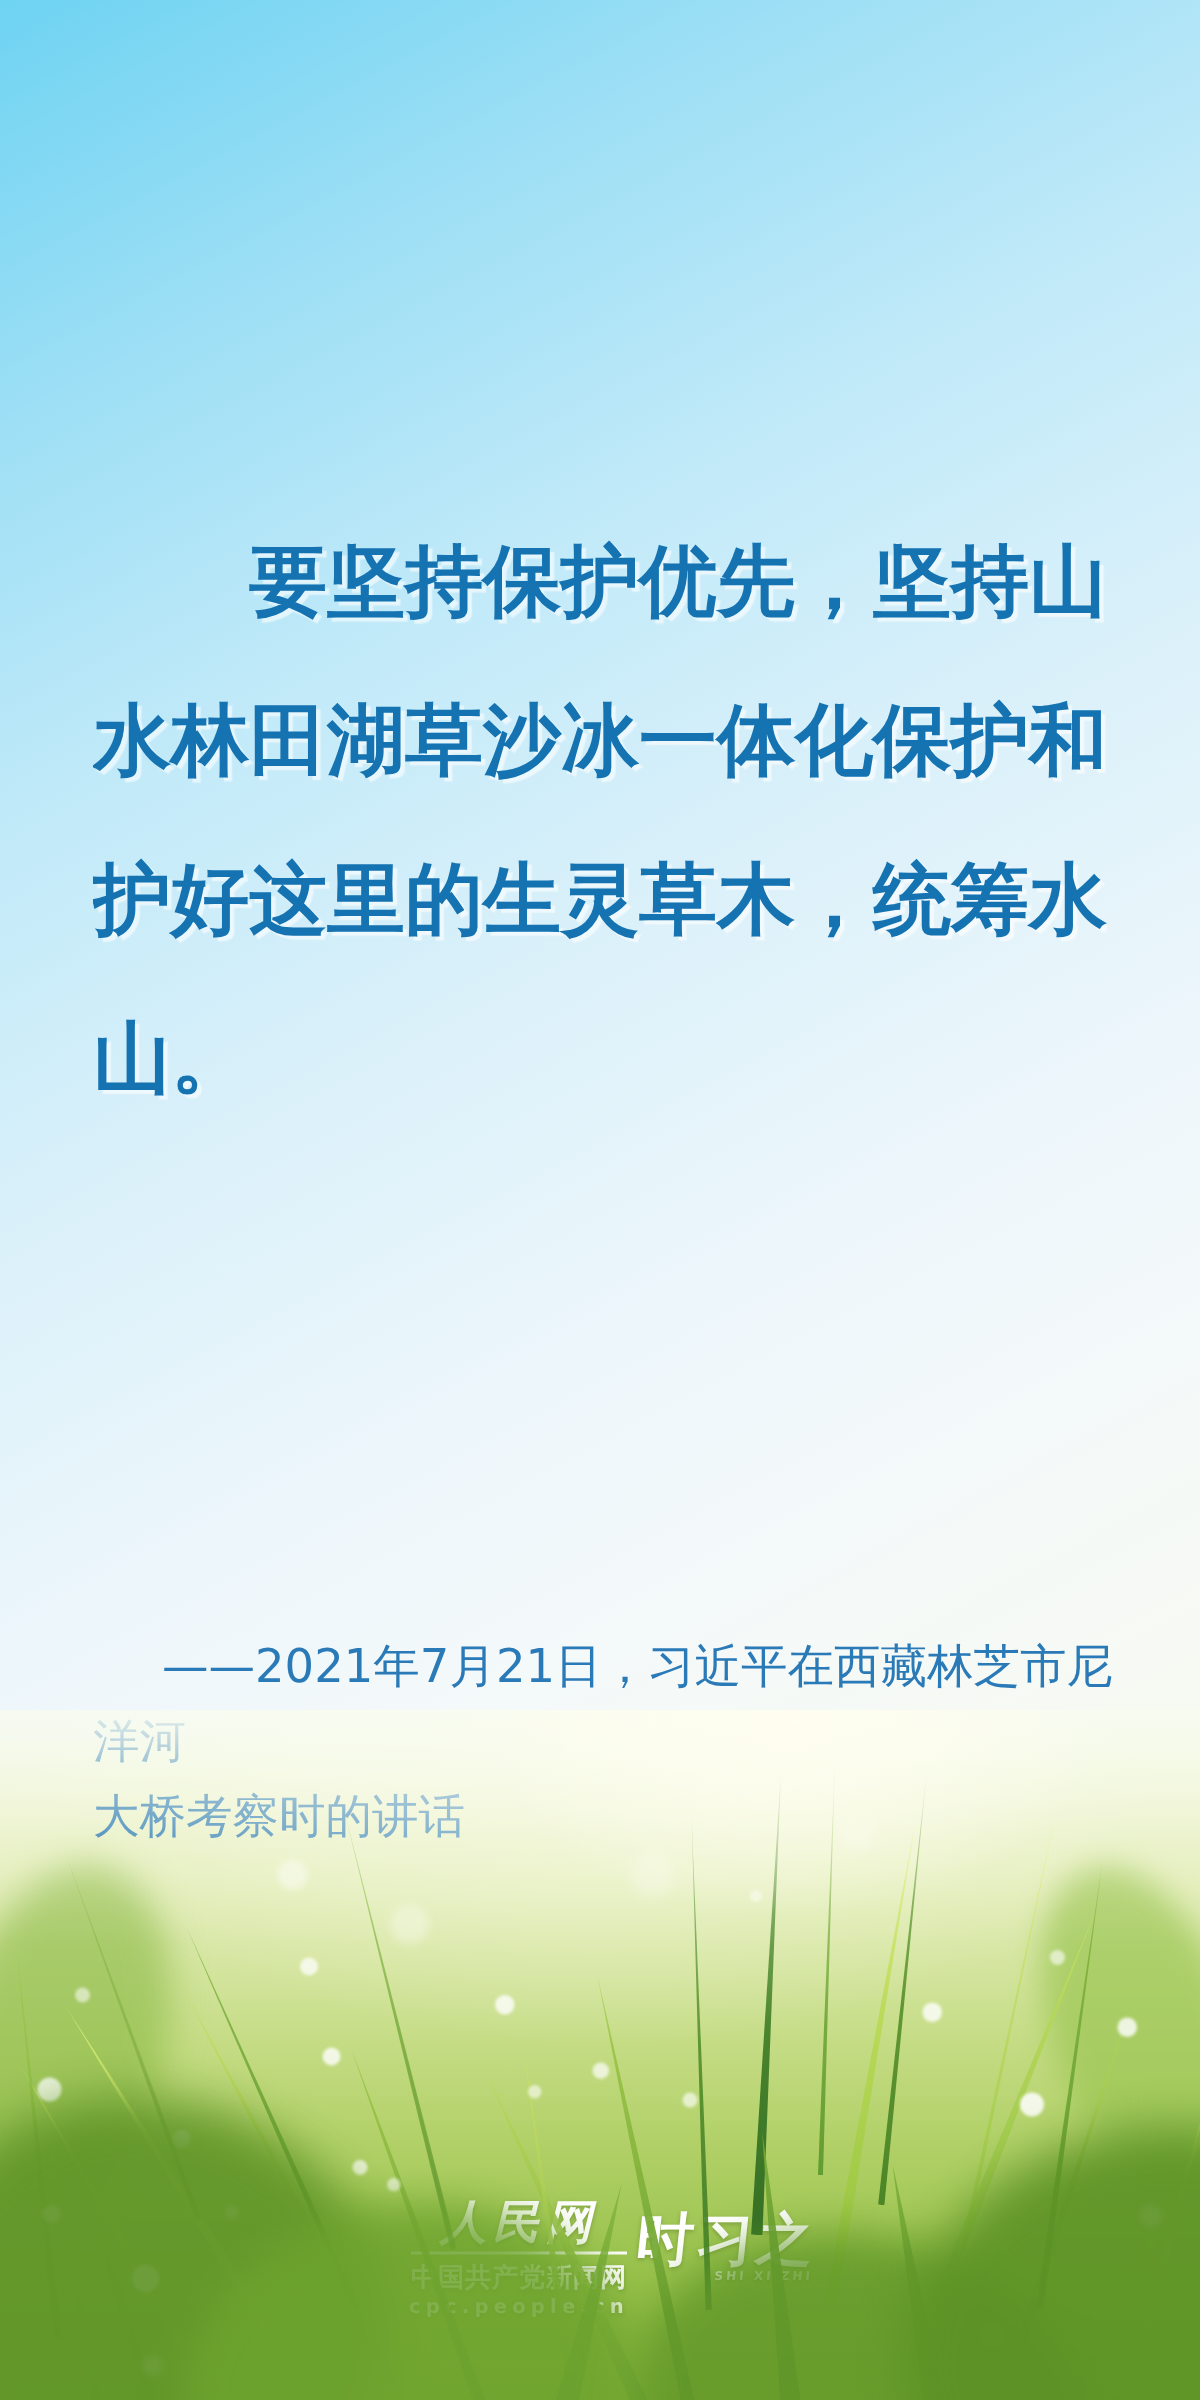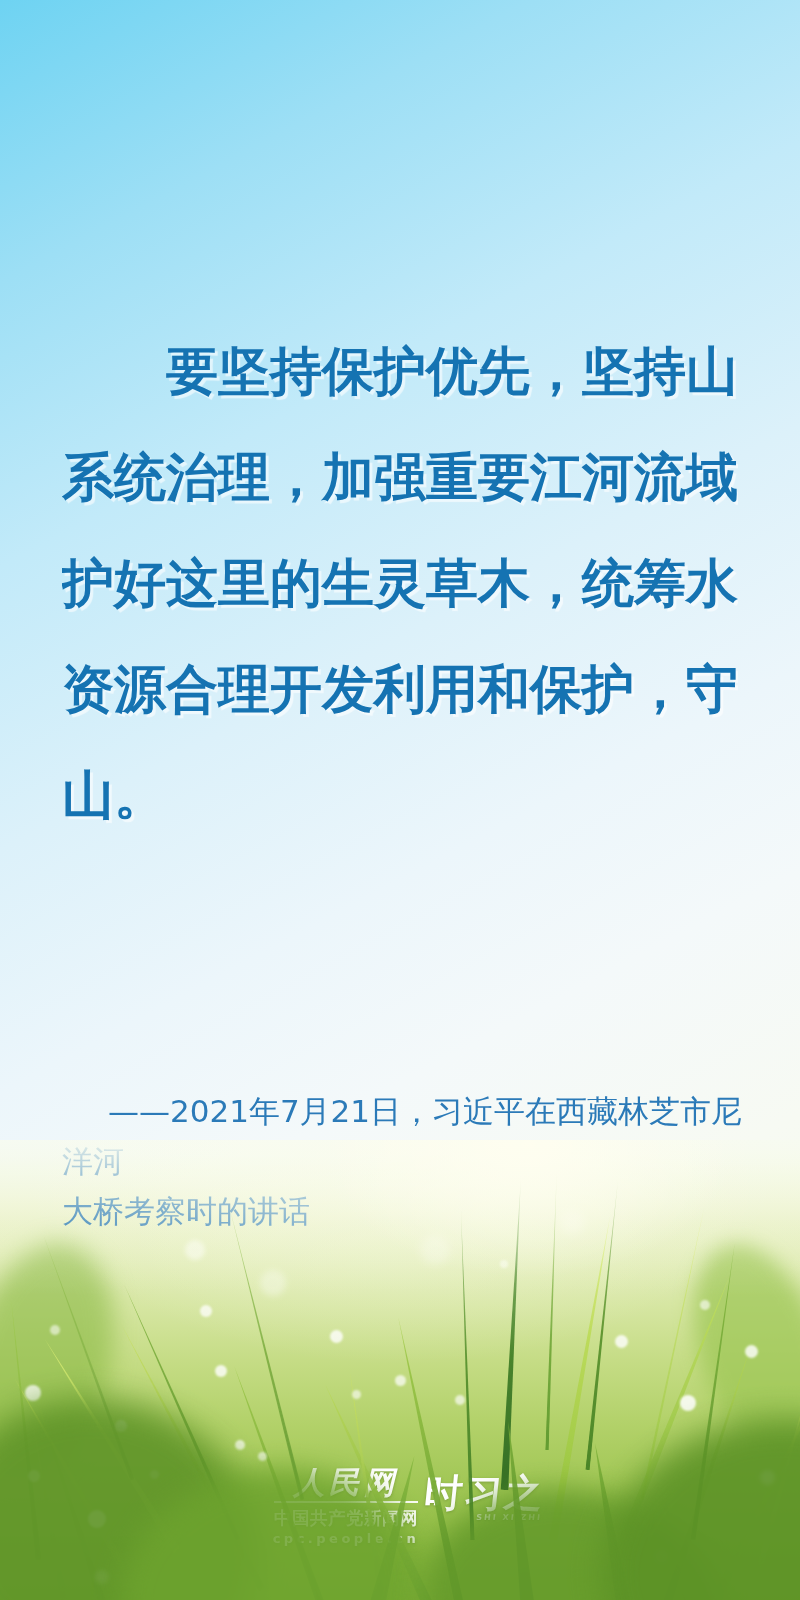--- a/index.html
+++ b/index.html
@@ -3,21 +3,21 @@
 <meta charset="utf-8">
 <style>
   html,body{margin:0;padding:0;}
   body{
     width:800px;height:1600px;position:relative;overflow:hidden;
     font-family:"DejaVu Sans","Liberation Sans",sans-serif;
     background:linear-gradient(152deg,#6ed3f2 0%,#9ddff5 14%,#c2eaf9 28%,#dcf1fa 42%,
       #ecf6fb 54%,#f4f9fa 64%,#f7faf3 76%,#f5f9ea 88%,#f3f7e4 100%);
   }
   
-  .quote{position:absolute;top:318px;left:62px;width:676px;color:#1573b2;font-weight:700;}
+  .quote{position:absolute;top:335px;left:62px;width:676px;color:#1573b2;font-weight:700;}
   .qline{
     font-size:52px;line-height:106px;height:106px;
     text-align:justify;text-align-last:justify;
     text-shadow:3px 3px 1px rgba(255,255,255,.6);
     white-space:normal;overflow:hidden;
   }
   .qline.first{text-indent:104px;}
   .qline.last{text-align-last:left;}
   
   .attribution{position:absolute;top:1086px;left:62px;width:686px;color:#2b7ab8;
@@ -111,23 +111,22 @@
     <i class="bokeh" style="left: 760px; top: 330px; width: 15px; height: 15px; opacity: 0.8; filter: blur(2px); z-index: 3;"></i>
     <i class="bokeh" style="left: 260px; top: 130px; width: 26px; height: 26px; opacity: 0.35; filter: blur(3px); z-index: 3;"></i>
     <i class="bokeh" style="left: 420px; top: 95px; width: 30px; height: 30px; opacity: 0.3; filter: blur(4px); z-index: 3;"></i>
     <i class="bokeh" style="left: 560px; top: 70px; width: 24px; height: 24px; opacity: 0.3; filter: blur(4px); z-index: 3;"></i>
     <i class="bokeh" style="left: 28px; top: 330px; width: 12px; height: 12px; opacity: 0.7; filter: blur(1px); z-index: 3;"></i>
     <i class="bokeh" style="left: 95px; top: 430px; width: 14px; height: 14px; opacity: 0.7; filter: blur(2px); z-index: 3;"></i>
   </div>
 
 <div class="quote" style="color: rgb(21, 115, 178);">
   <div class="qline first">要坚持保护优先，坚持山</div>
-  <div class="qline">系统治理，加强重要江河流域</div>
+  <div class="qline">水林田湖草沙冰一体化保护和</div>
   <div class="qline">护好这里的生灵草木，统筹水</div>
-  <div class="qline">资源合理开发利用和保护，守</div>
   <div class="qline last">山。</div>
 </div>
 
 <div class="attribution" style="color: rgb(43, 122, 184);">
   <div class="indent">——2021年7月21日，习近平在西藏林芝市尼洋河</div>
   <div>大桥考察时的讲话</div>
 </div>
 
 <div class="people-logo">
   <div class="p-script">人民网</div>

